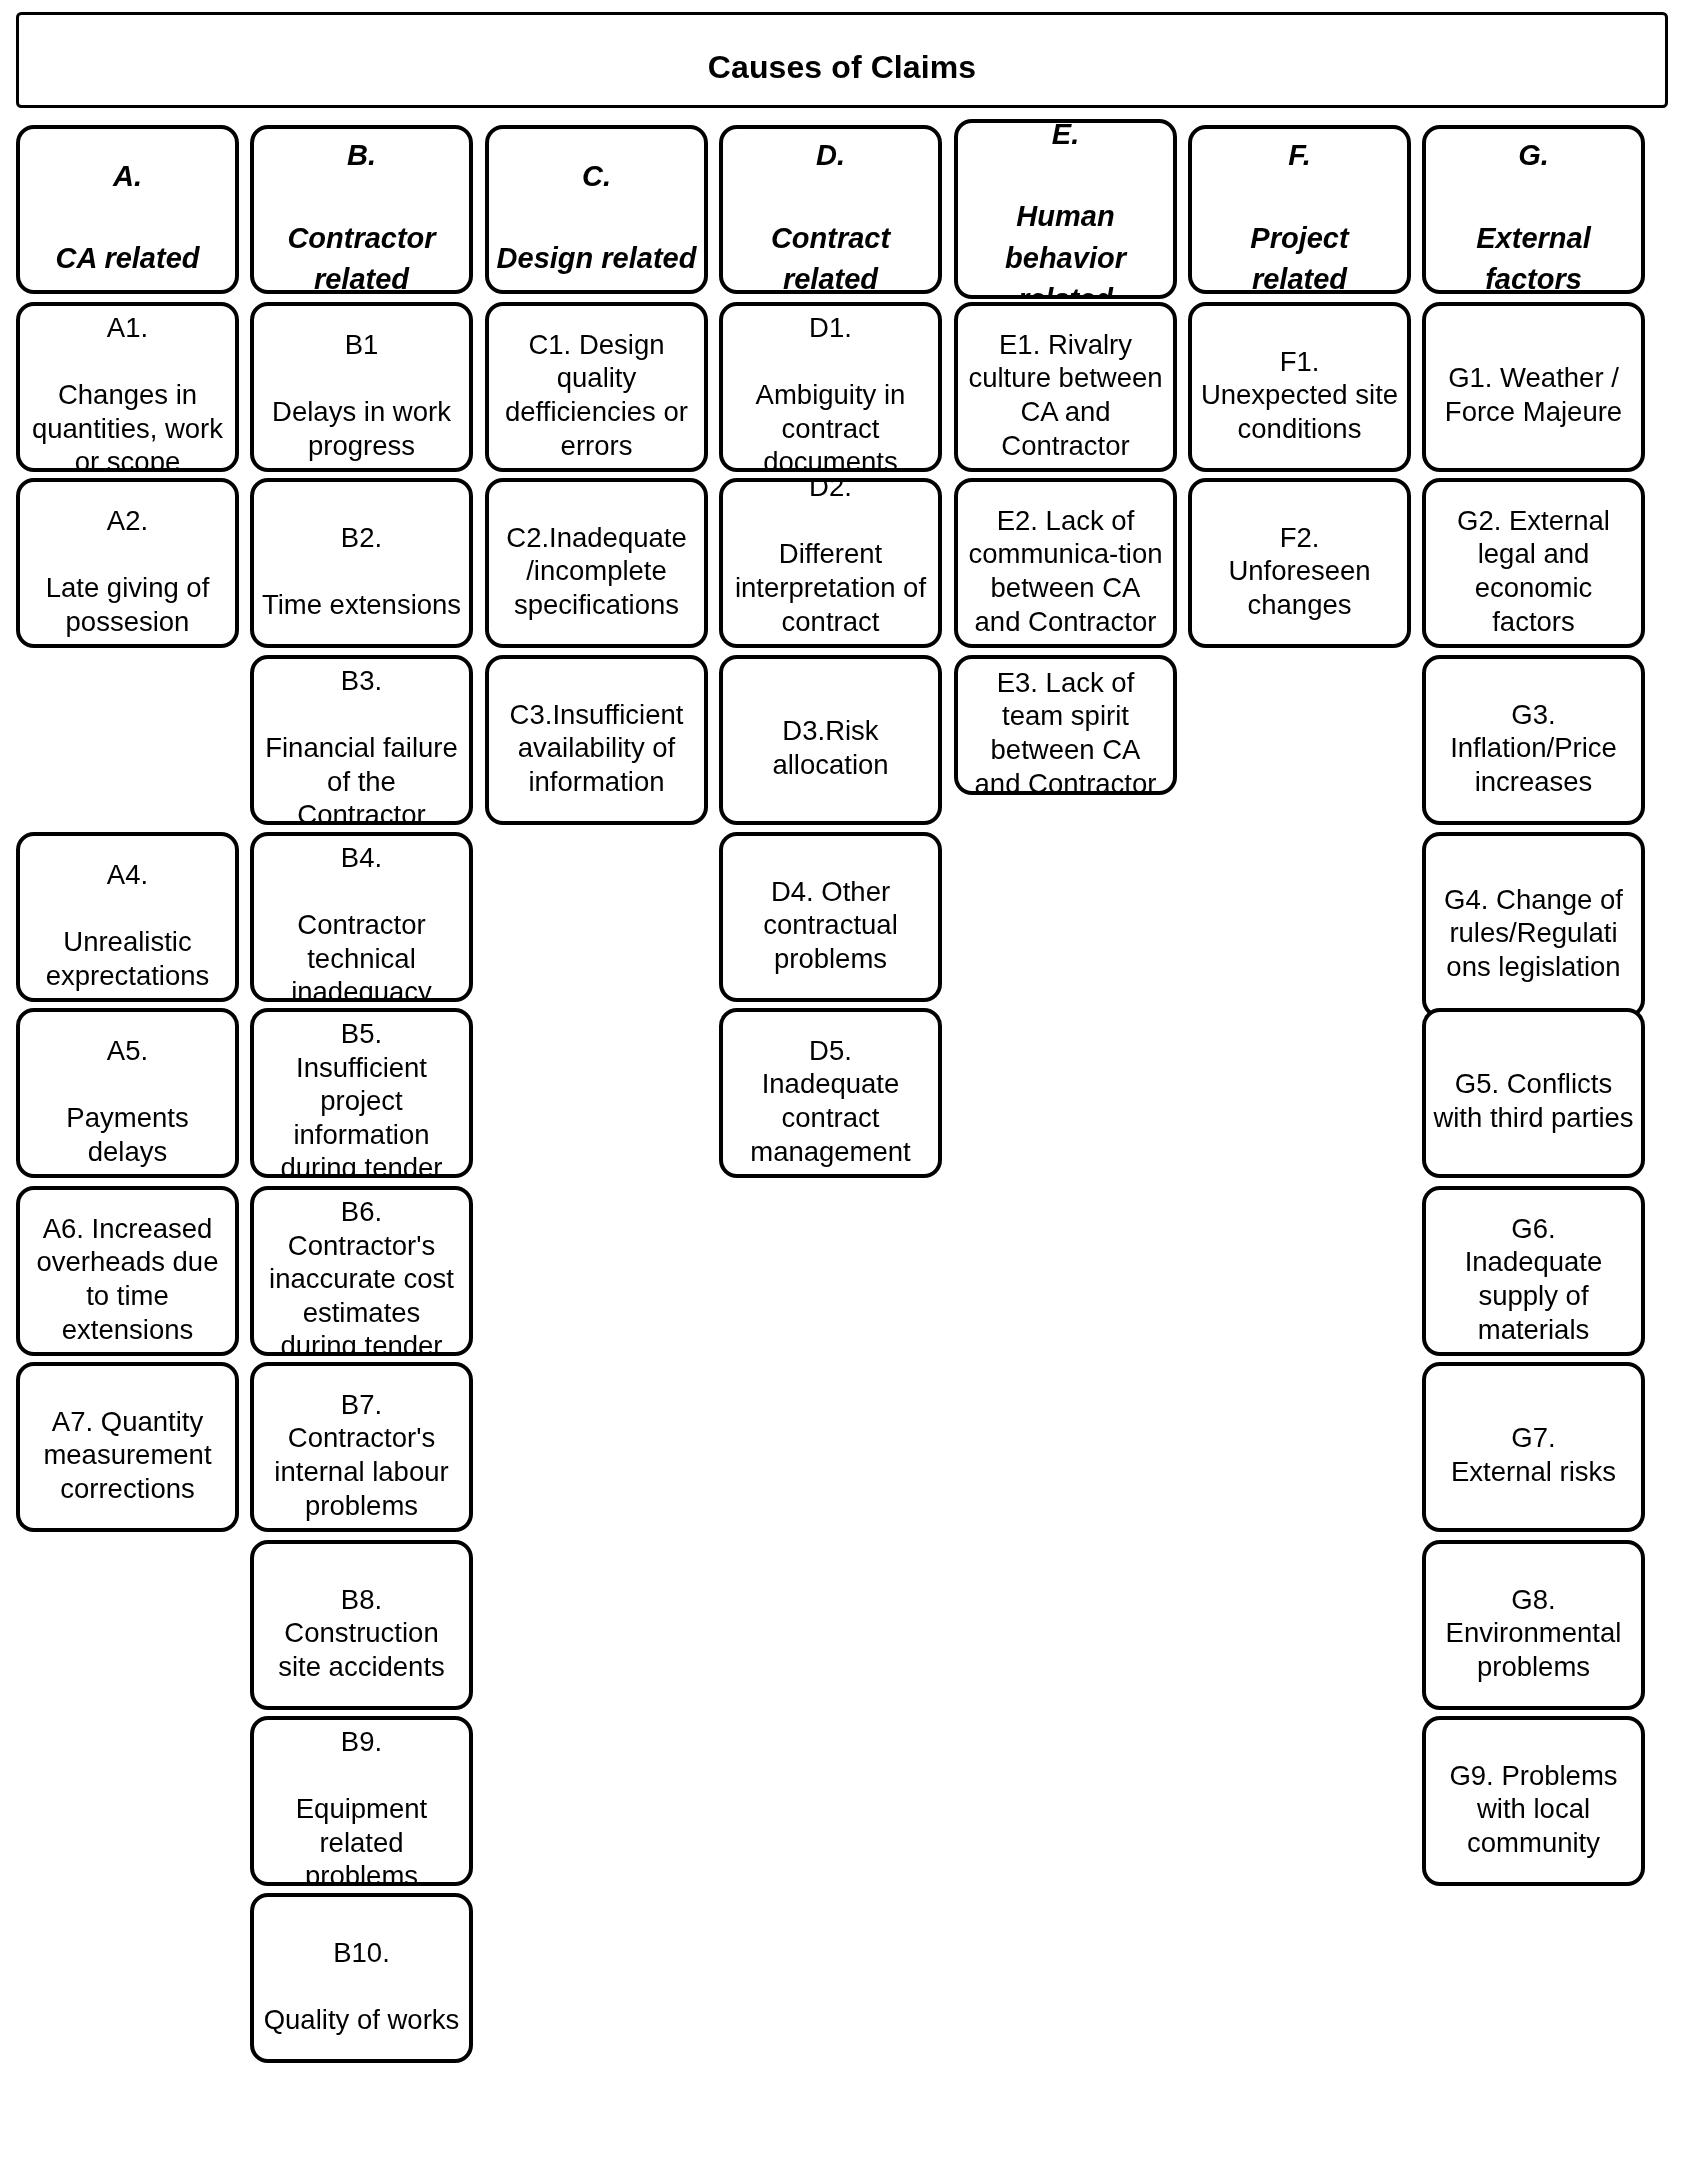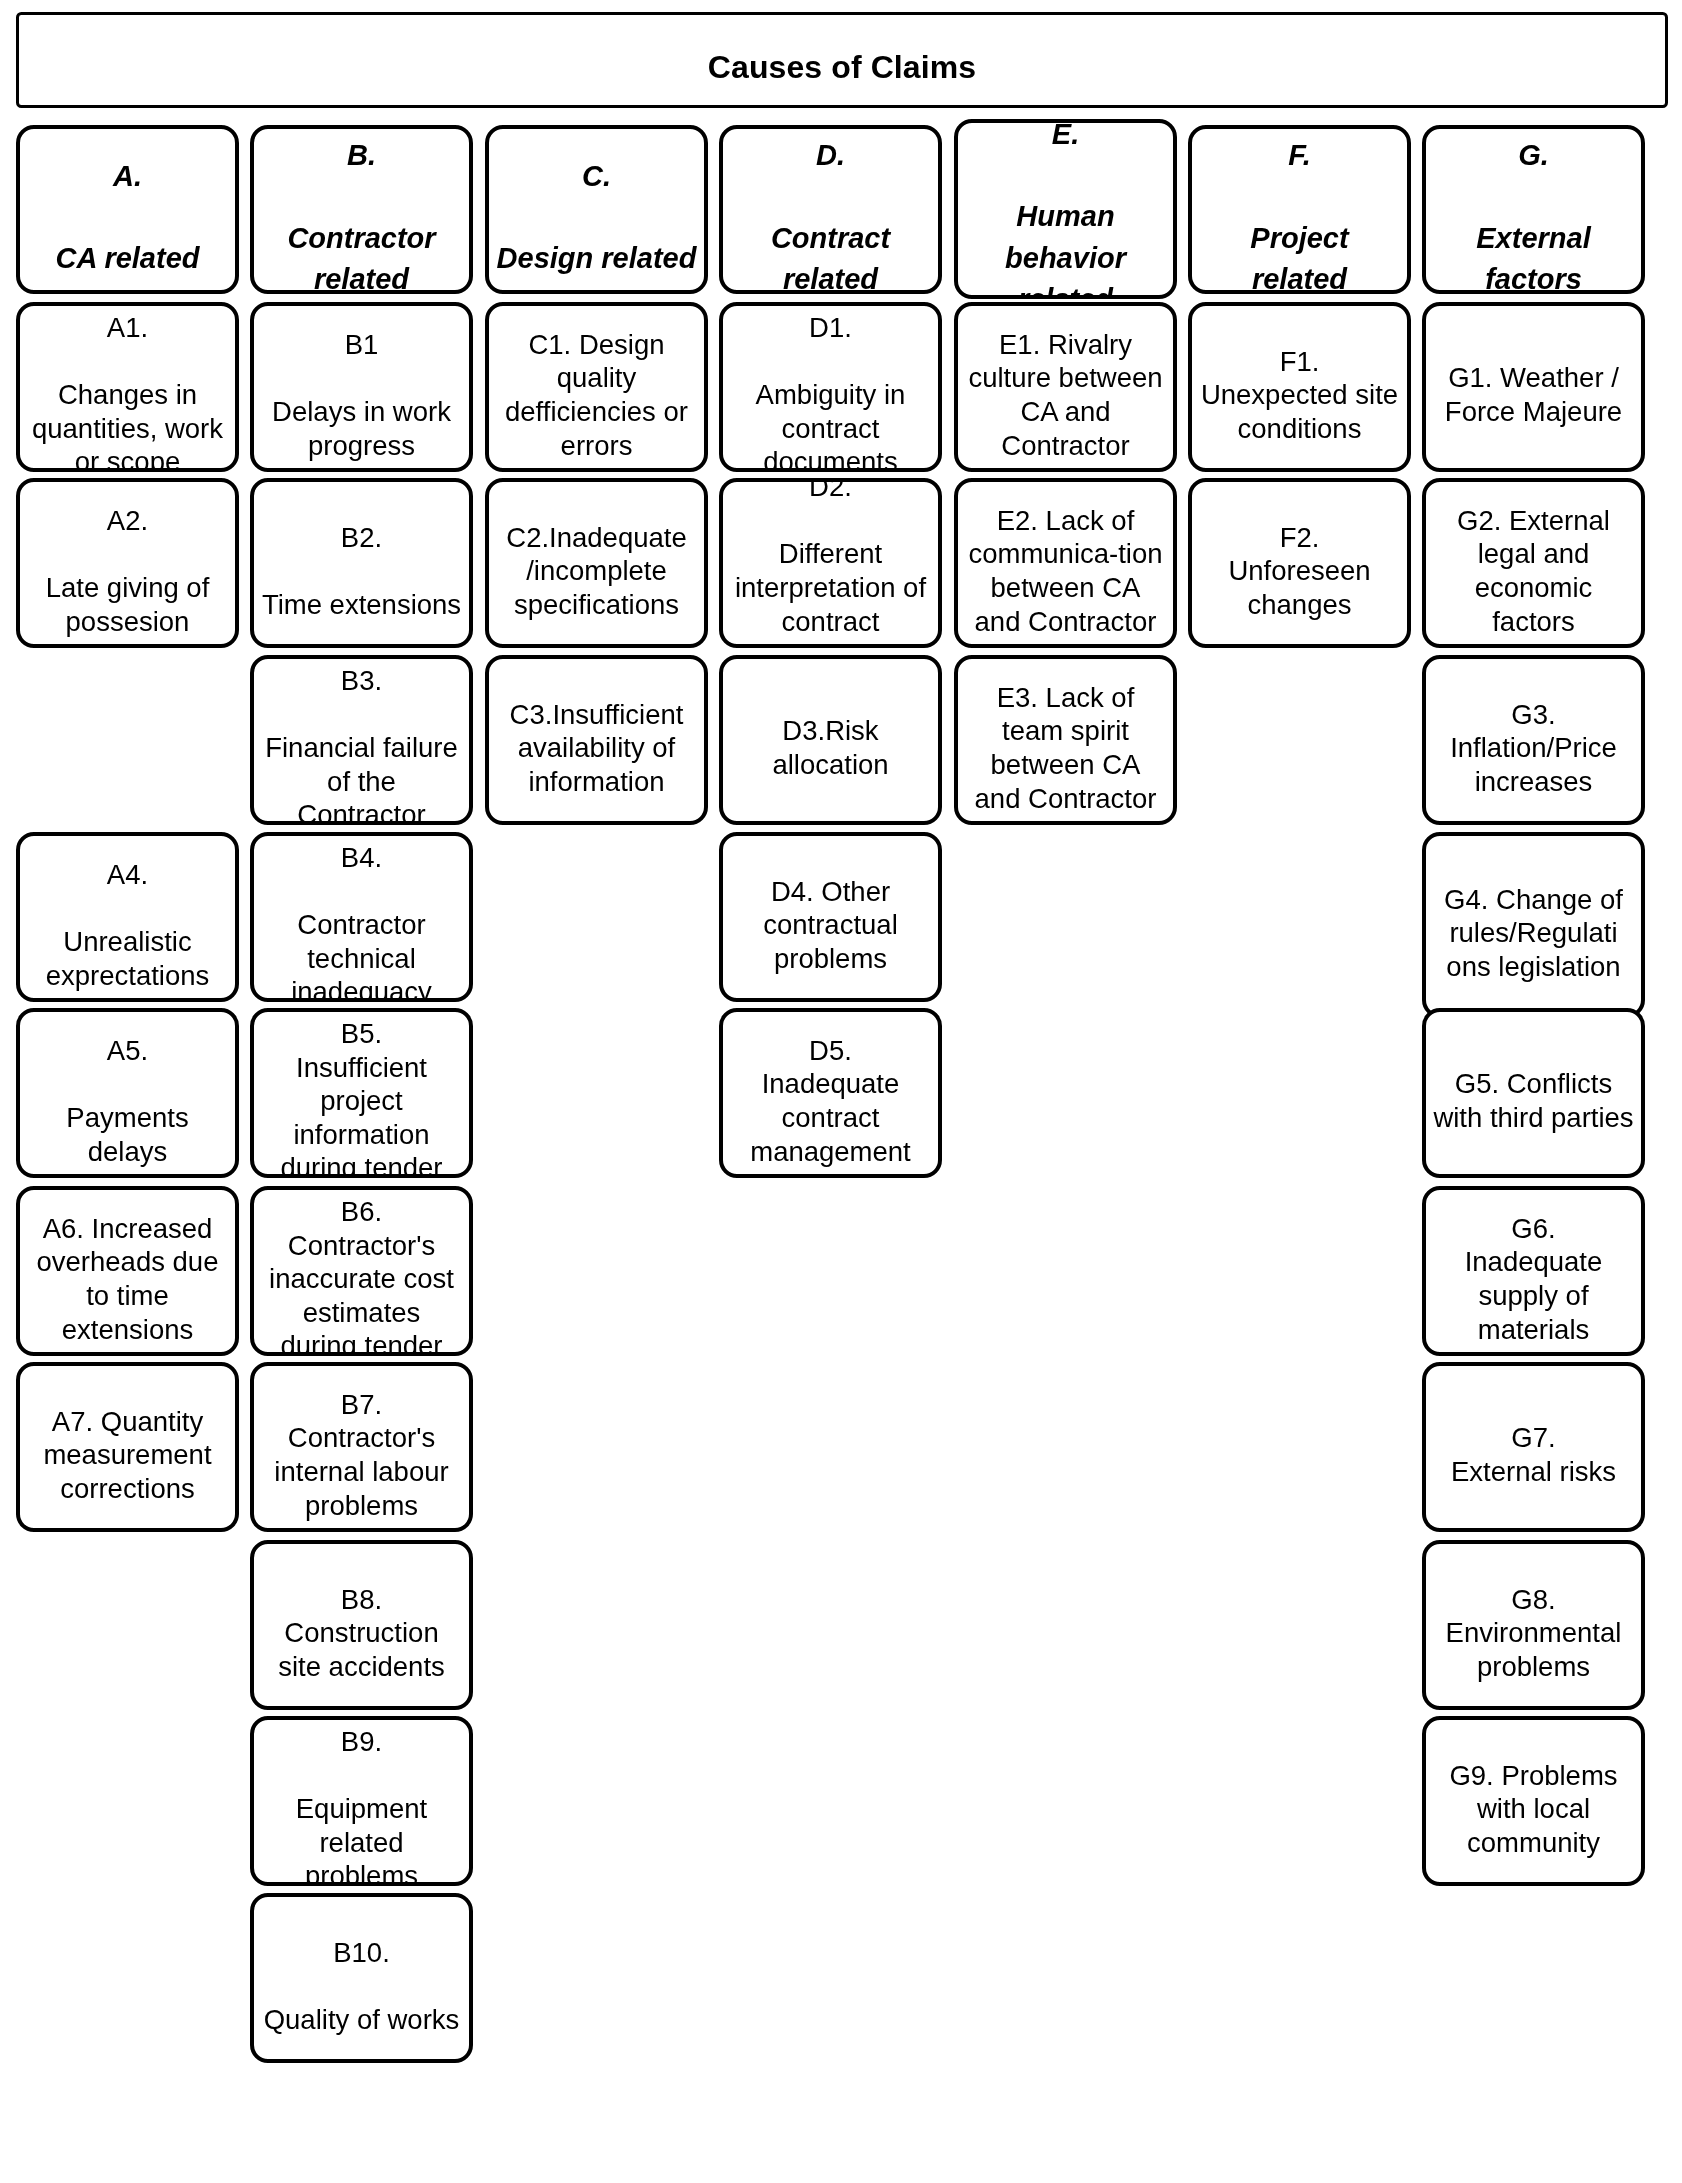--- a/index.html
+++ b/index.html
@@ -207,21 +207,21 @@
     <div class="box-inner">E.
 
 Human behavior related</div>
   </div>
   <div class="box cause" style="left:954px; top:302px; width:223px; height:170px;">
     <div class="box-inner">E1. Rivalry culture between CA and Contractor</div>
   </div>
   <div class="box cause" style="left:954px; top:478px; width:223px; height:170px;">
     <div class="box-inner">E2. Lack of communica-tion between CA and Contractor</div>
   </div>
-  <div class="box cause" style="left:954px; top:655px; width:223px; height:170px;justify-content:center;">
+  <div class="box cause" style="left:954px; top:655px; width:223px; height:140px;justify-content:center;">
     <div class="box-inner">E3. Lack of team spirit between CA and Contractor</div>
   </div>
 
   <div class="box cat-header" style="left:1188px; top:125px; width:223px; height:169px;">
     <div class="box-inner">F.
 
 Project related</div>
   </div>
   <div class="box cause" style="left:1188px; top:302px; width:223px; height:170px;">
     <div class="box-inner">F1.

